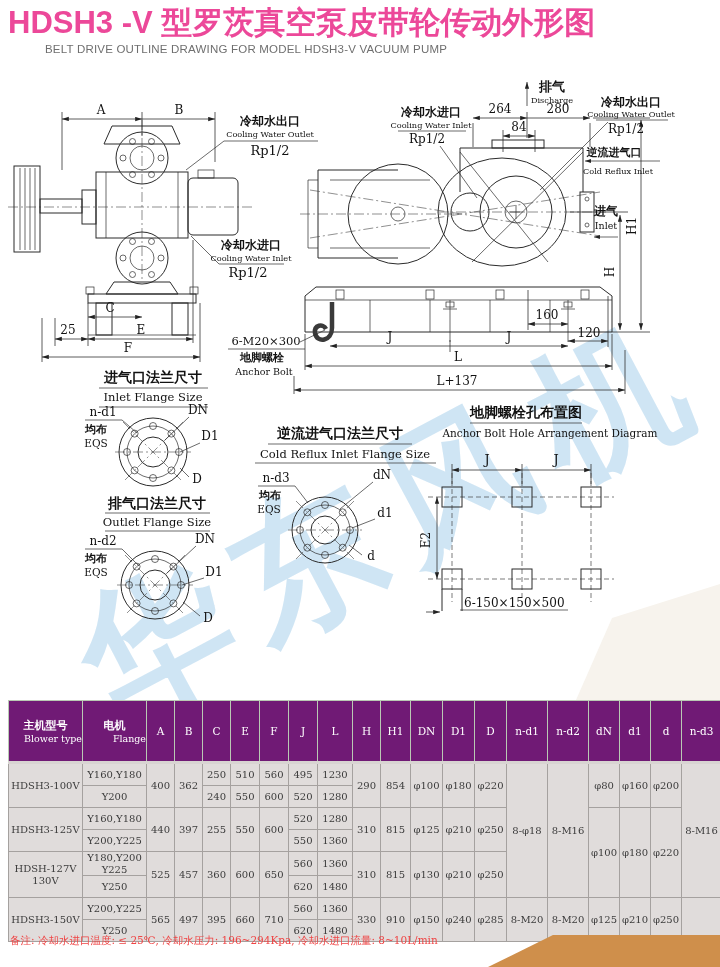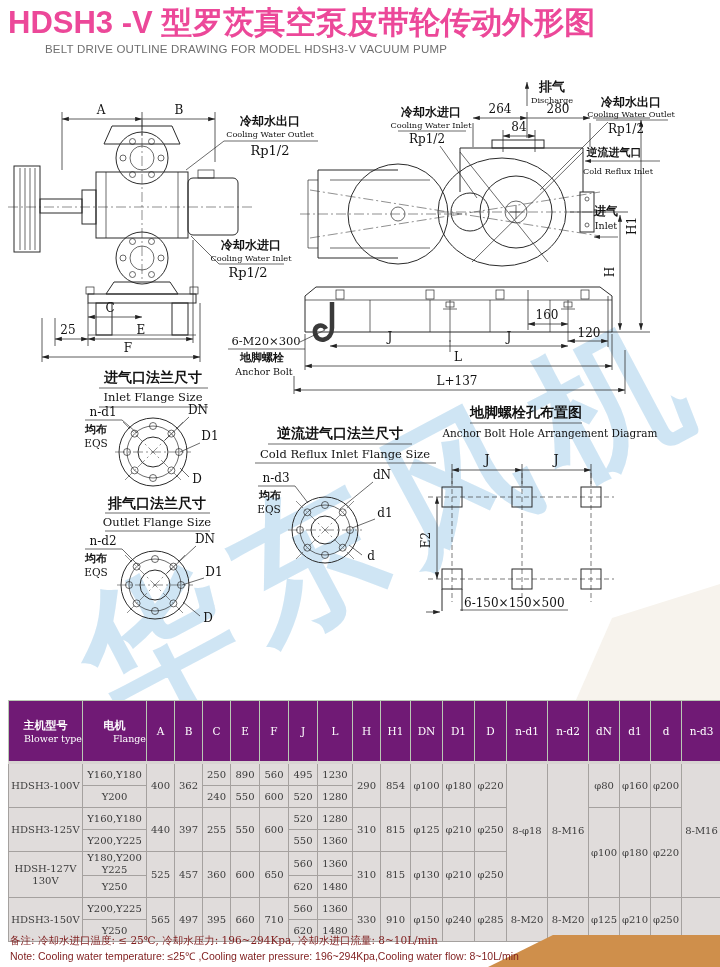--- a/index.html
+++ b/index.html
@@ -29,21 +29,21 @@
   .t13{font:13px "DejaVu Serif",serif}
   .m{text-anchor:middle}
   
   .spec-table{position:absolute;left:8px;top:700px;width:704px;border-collapse:collapse;table-layout:fixed;z-index:2;font-family:"DejaVu Serif",serif;}
   .spec-table th{background:#701a75;color:#fff;font-weight:normal;border:1px solid #b9c9b4;height:60px;padding:0;}
   .spec-table thead th{border-bottom:3px solid #d8d4d2;}
   .spec-table td{background:#e0dcdb;color:#3b3b3b;border:1px solid #a5a19f;text-align:center;font-size:10px;height:21px;padding:0;line-height:1.15;}
   .th-cn{display:block;font-size:11px;font-weight:bold;}
   .th-en{display:block;font-size:9.5px;text-align:right;}
   .th-col{font-size:10.5px;}
-  .notes{position:absolute;left:10px;top:934px;z-index:3;color:#7f1d1d;}
+  .notes{position:absolute;left:10px;top:934px;z-index:3;color:#ef4444;}
   .note-cn{font-family:"DejaVu Serif",serif;font-size:10.5px;}
   .note-en{font-family:"Liberation Sans",sans-serif;font-size:10.5px;margin-top:1px;}
   .orange{position:absolute;right:0;bottom:0;width:232px;height:32px;background:#cf8f4b;clip-path:polygon(0 100%,28% 0,100% 0,100% 100%);z-index:2;}
 </style>
 </head>
 <body>
 
 <div class="page">
 
   <div class="title">HDSH3 -V 型罗茨真空泵皮带轮传动外形图</div>
@@ -380,21 +380,21 @@
         <th class="th-col">n-d3</th>
       </tr>
     </thead>
     <tbody>
       <tr>
         <td rowspan="2">HDSH3-100V</td>
         <td>Y160,Y180</td>
         <td rowspan="2">400</td>
         <td rowspan="2">362</td>
         <td>250</td>
-        <td>890</td>
+        <td>510</td>
         <td>560</td>
         <td>495</td>
         <td>1230</td>
         <td rowspan="2">290</td>
         <td rowspan="2">854</td>
         <td rowspan="2">φ100</td>
         <td rowspan="2">φ180</td>
         <td rowspan="2">φ220</td>
         <td rowspan="6">8-φ18</td>
         <td rowspan="6">8-M16</td>
@@ -487,17 +487,16 @@
       <tr>
         <td>Y250</td>
         <td>620</td>
         <td>1480</td>
       </tr>
     </tbody>
   </table>
 
   <div class="notes">
     <div class="note-cn">备注: 冷却水进口温度: ≤ 25℃, 冷却水压力: 196~294Kpa, 冷却水进口流量: 8~10L/min</div>
-    <div class="note-en">Note: Cooling water temperature: ≤25℃ ,Cooling water pressure: 196~294Kpa,Cooling water flow: 8~10L/min</div>
   </div>
 
   <div class="orange"></div>
 </div>
 
 </body></html>

